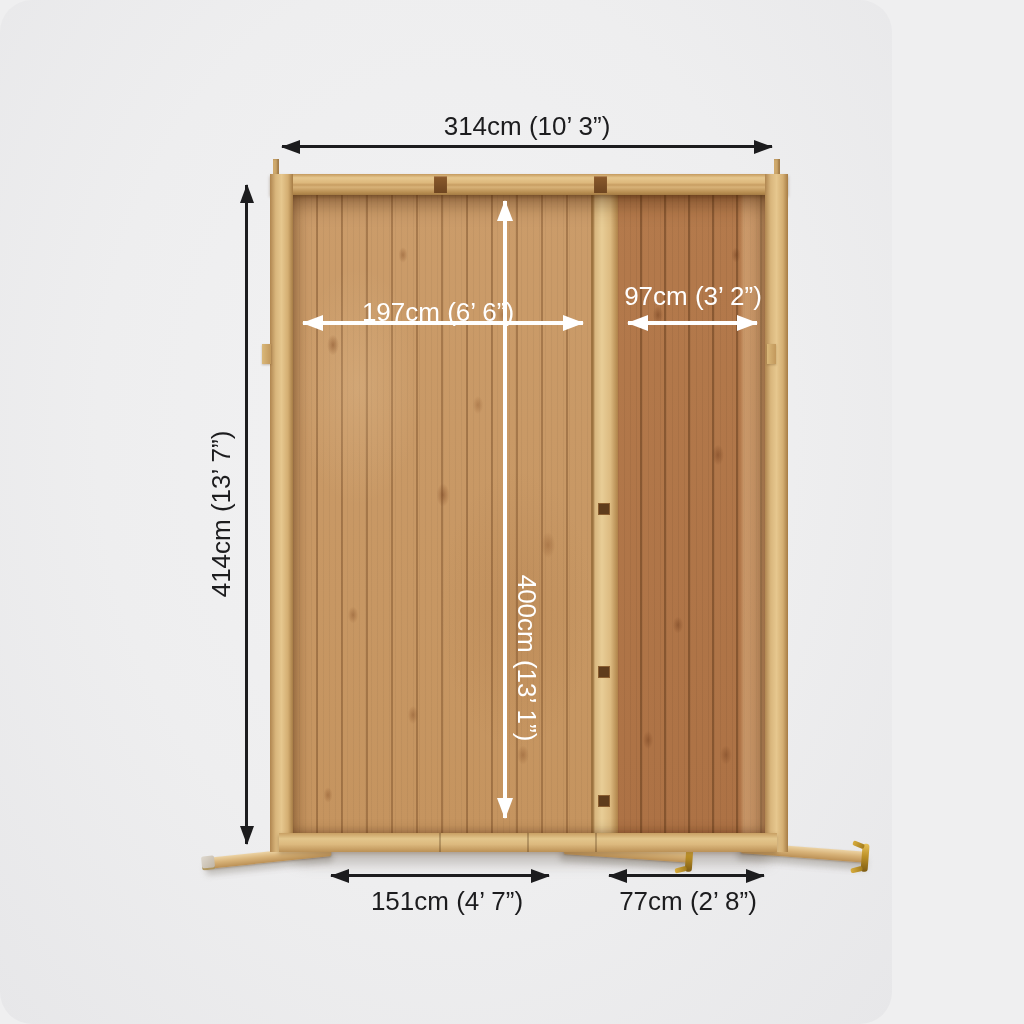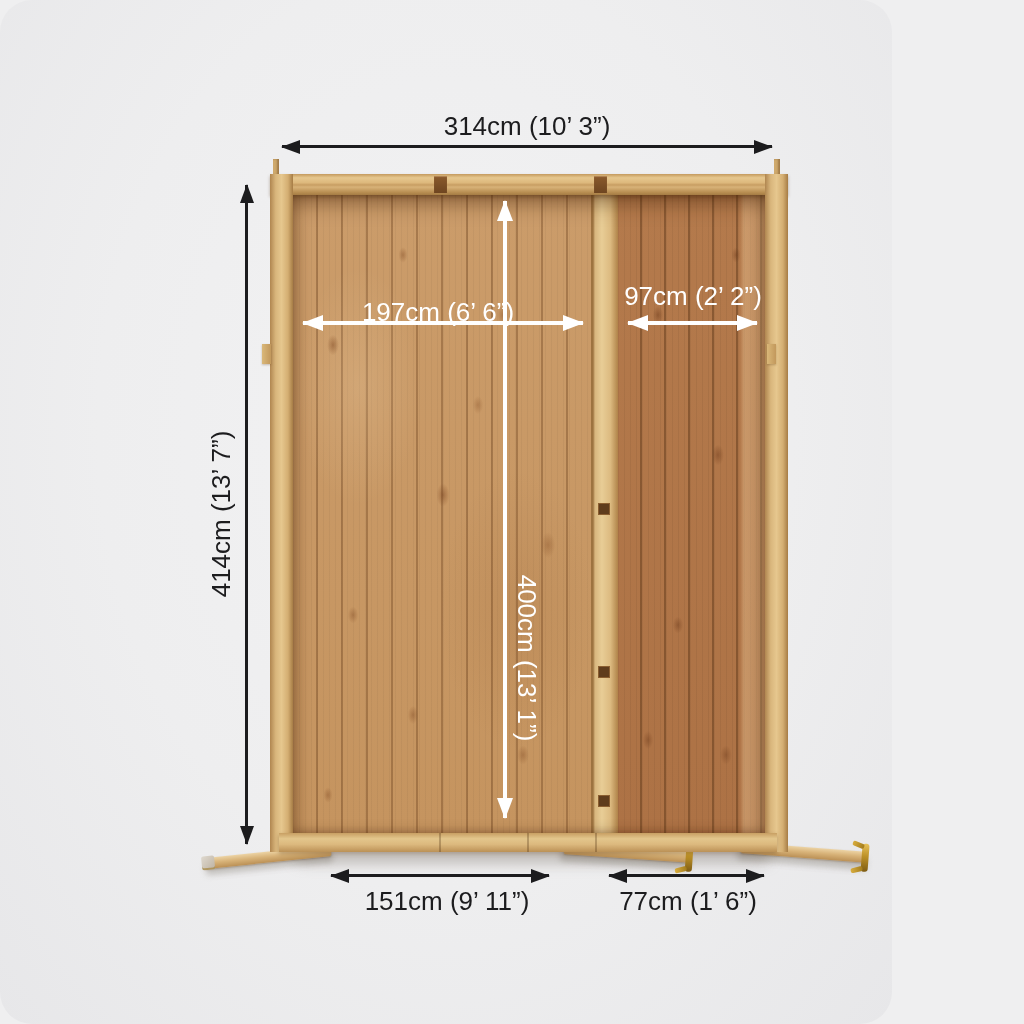--- a/index.html
+++ b/index.html
@@ -218,44 +218,44 @@
 
   <div>
     <div class="dim-label white" style="left:438px;top:312px;">197cm (6’ 6”)</div>
     <div class="dim-arrow h white" style="left:303px;top:321px;width:280px;">
       <i class="head left"></i>
       <i class="head right"></i>
     </div>
   </div>
 
   <div>
-    <div class="dim-label white" style="left:693px;top:296px;">97cm (2’ 2”)</div>
+    <div class="dim-label white" style="left:693px;top:296px;">97cm (3’ 2”)</div>
     <div class="dim-arrow h white" style="left:628px;top:321px;width:129px;">
       <i class="head left"></i>
       <i class="head right"></i>
     </div>
   </div>
 
   <div>
     <div class="dim-arrow v white" style="left:503px;top:201px;height:617px;">
       <i class="head up"></i>
       <i class="head down"></i>
     </div>
     <div class="dim-label white rot-cw" style="left:527px;top:658px;">400cm (13’ 1”)</div>
   </div>
 
   <div>
     <div class="dim-arrow h" style="left:331px;top:874px;width:218px;">
       <i class="head left"></i>
       <i class="head right"></i>
     </div>
-    <div class="dim-label" style="left:447px;top:901px;">151cm (9’ 11”)</div>
+    <div class="dim-label" style="left:447px;top:901px;">151cm (4’ 7”)</div>
   </div>
 
   <div>
     <div class="dim-arrow h" style="left:609px;top:874px;width:155px;">
       <i class="head left"></i>
       <i class="head right"></i>
     </div>
-    <div class="dim-label" style="left:688px;top:901px;">77cm (1’ 6”)</div>
+    <div class="dim-label" style="left:688px;top:901px;">77cm (2’ 8”)</div>
   </div>
 
 </div>
 
 </body></html>

